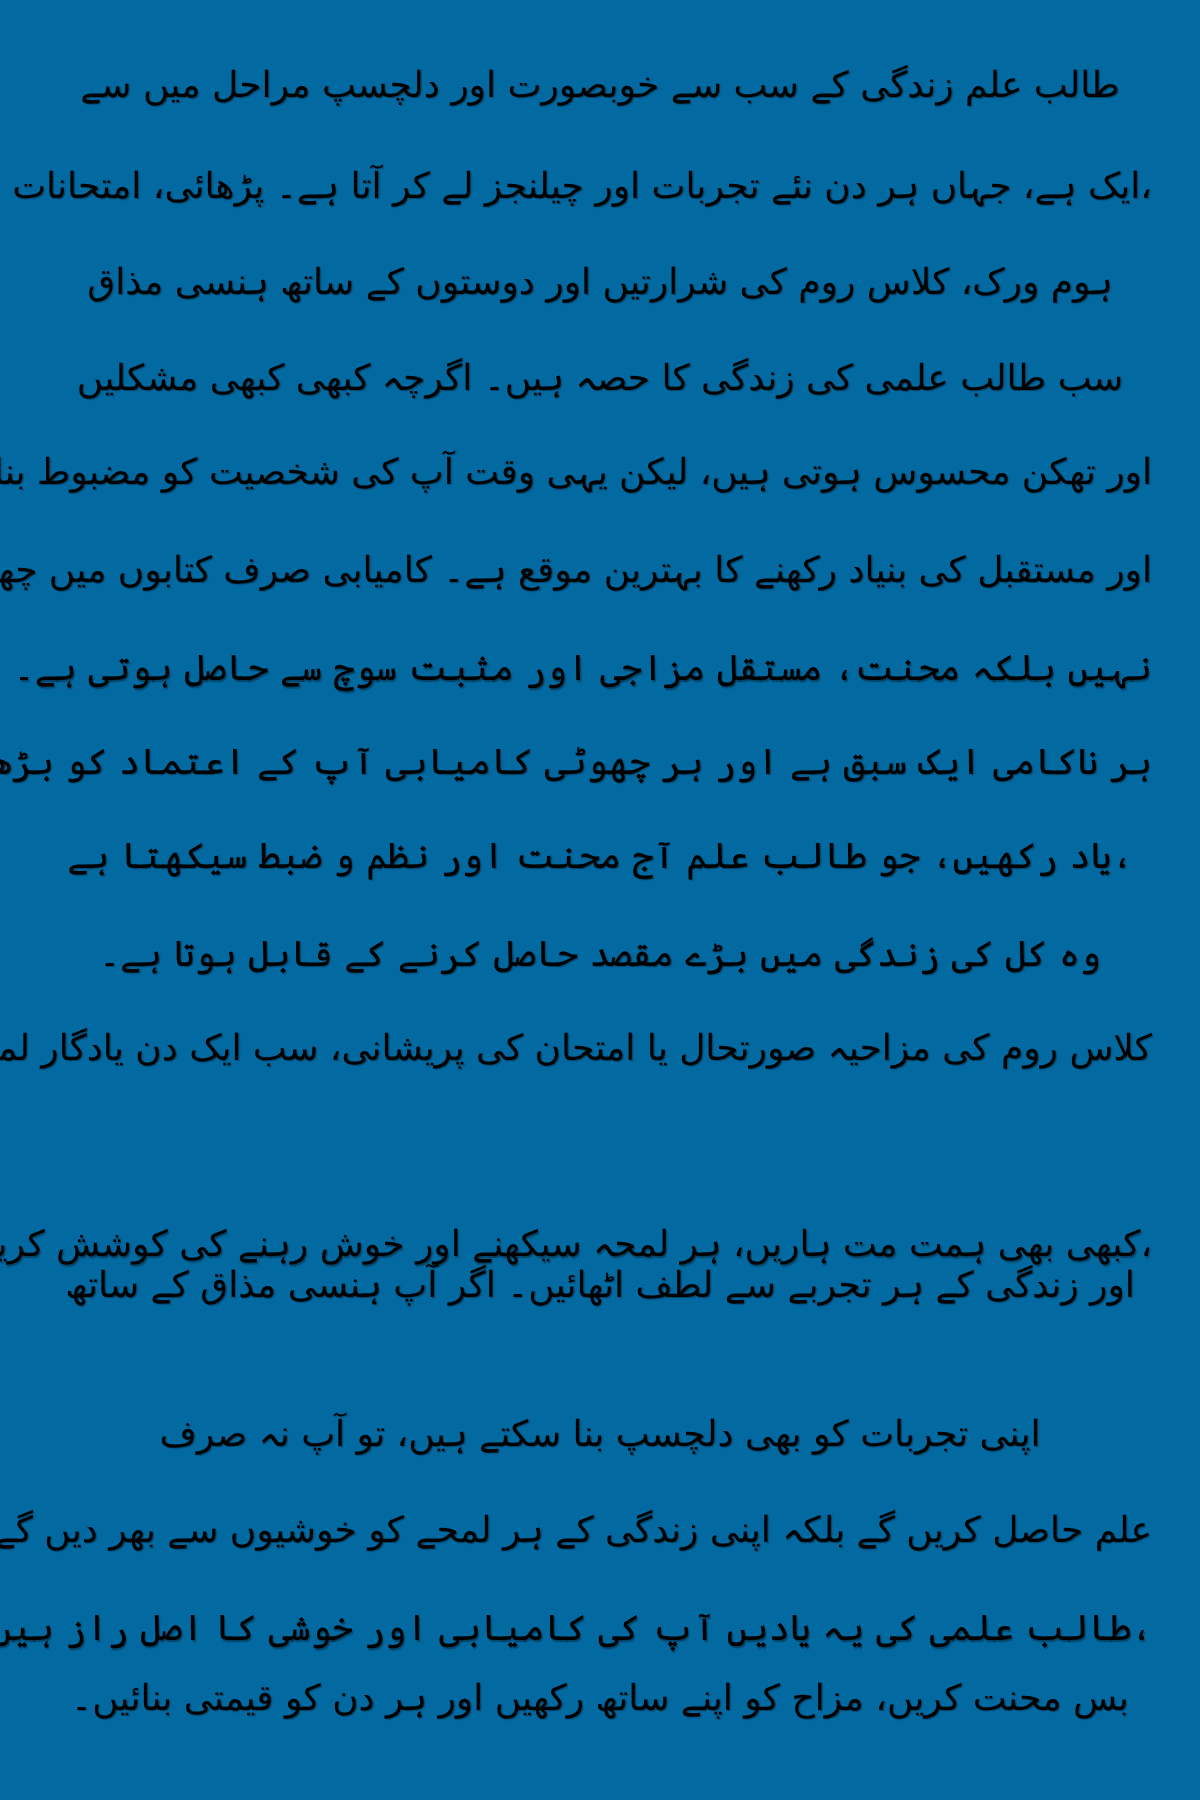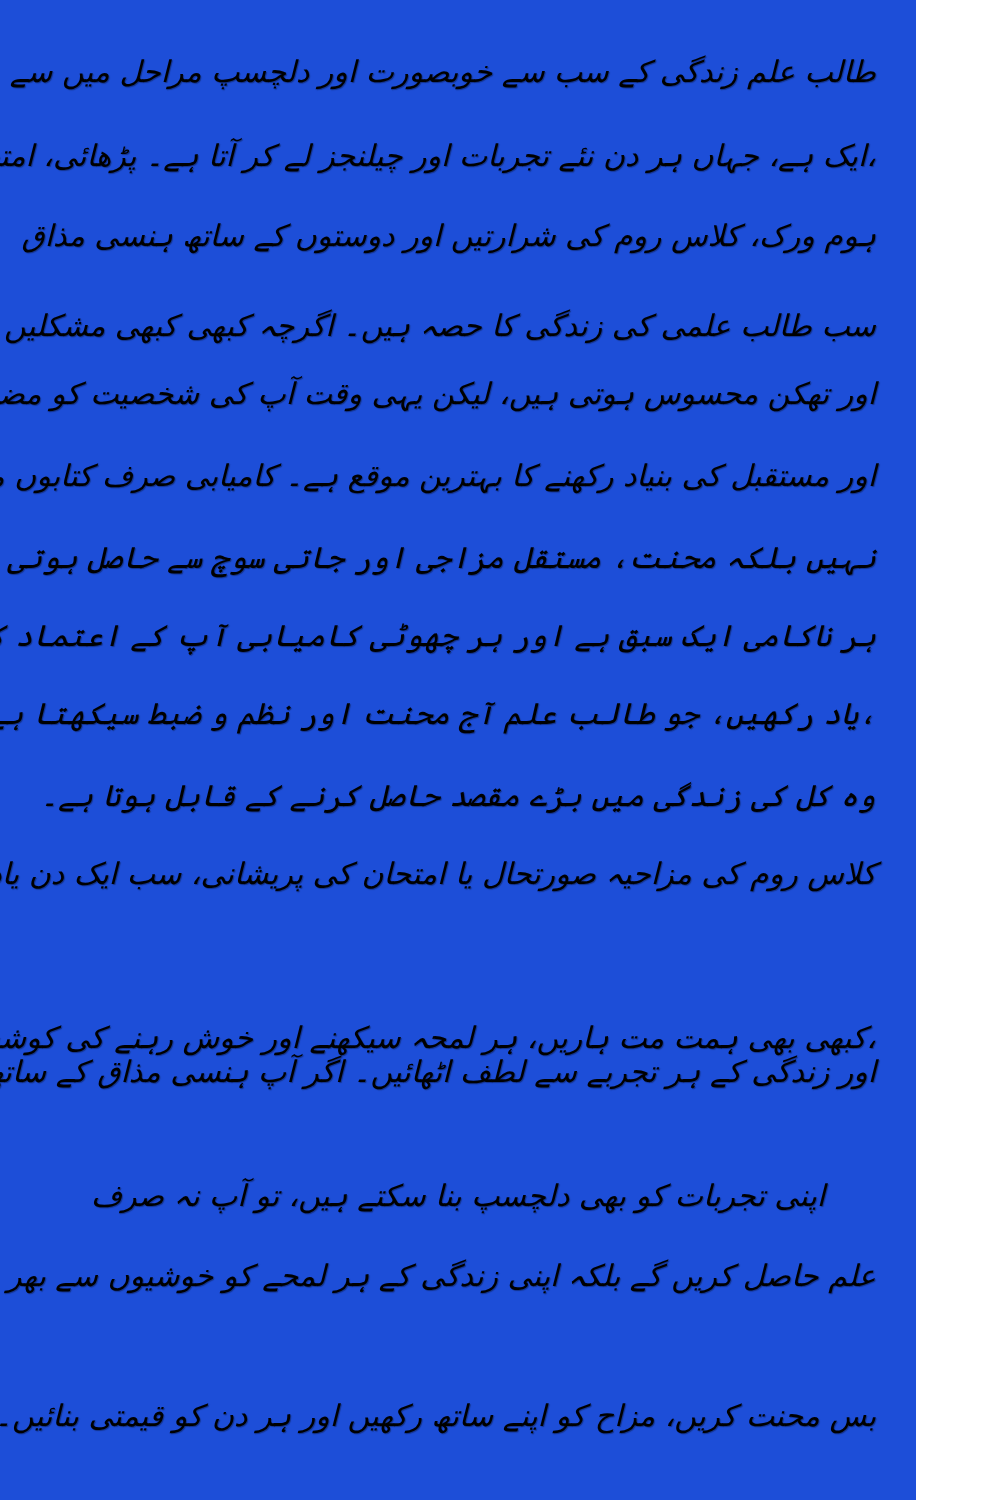--- a/index.html
+++ b/index.html
@@ -10,24 +10,23 @@
     body {
       width: 1000px;
       height: 1500px;
       overflow: hidden;
       position: relative;
     }
     .page {
       position: absolute;
       left: 0;
       top: 0;
-      width: 916px;
+      width: 1000px;
       height: 1500px;
-      background: #1d4ed8;
-      font-style: italic;
+      background: #0369a1;
     }
     .line {
       position: absolute;
       left: 40px;
       right: 40px;
       height: 56px;
       direction: rtl;
       text-align: center;
       font-family: "DejaVu Serif", "Liberation Serif", serif;
       font-size: 30px;
@@ -37,26 +36,27 @@
       text-shadow: 1px 1px 1px rgba(0,0,0,0.35);
     }
   </style>
 </head>
 <body>
 
 <div class="page">
   <div class="line" style="top:44px;">طالب علم زندگی کے سب سے خوبصورت اور دلچسپ مراحل میں سے</div>
   <div class="line" style="top:128px;">،ایک ہے، جہاں ہر دن نئے تجربات اور چیلنجز لے کر آتا ہے۔ پڑھائی، امتحانات</div>
   <div class="line" style="top:208px;">ہوم ورک، کلاس روم کی شرارتیں اور دوستوں کے ساتھ ہنسی مذاق</div>
-  <div class="line" style="top:298px;">سب طالب علمی کی زندگی کا حصہ ہیں۔ اگرچہ کبھی کبھی مشکلیں</div>
+  <div class="line" style="top:288px;">سب طالب علمی کی زندگی کا حصہ ہیں۔ اگرچہ کبھی کبھی مشکلیں</div>
   <div class="line" style="top:366px;">اور تھکن محسوس ہوتی ہیں، لیکن یہی وقت آپ کی شخصیت کو مضبوط بنانے</div>
   <div class="line" style="top:448px;">اور مستقبل کی بنیاد رکھنے کا بہترین موقع ہے۔ کامیابی صرف کتابوں میں چھپی</div>
-  <div class="line" style="top:530px;">نہیں بلکہ محنت، مستقل مزاجی اور جاتی سوچ سے حاصل ہوتی ہے۔</div>
+  <div class="line" style="top:530px;">نہیں بلکہ محنت، مستقل مزاجی اور مثبت سوچ سے حاصل ہوتی ہے۔</div>
   <div class="line" style="top:608px;">ہر ناکامی ایک سبق ہے اور ہر چھوٹی کامیابی آپ کے اعتماد کو بڑھاتی ہے۔</div>
   <div class="line" style="top:686px;">،یاد رکھیں، جو طالب علم آج محنت اور نظم و ضبط سیکھتا ہے</div>
   <div class="line" style="top:768px;">وہ کل کی زندگی میں بڑے مقصد حاصل کرنے کے قابل ہوتا ہے۔</div>
   <div class="line" style="top:846px;">کلاس روم کی مزاحیہ صورتحال یا امتحان کی پریشانی، سب ایک دن یادگار لمحے</div>
   <div class="line" style="top:1010px;">،کبھی بھی ہمت مت ہاریں، ہر لمحہ سیکھنے اور خوش رہنے کی کوشش کریں</div>
   <div class="line" style="top:1044px;">اور زندگی کے ہر تجربے سے لطف اٹھائیں۔ اگر آپ ہنسی مذاق کے ساتھ</div>
   <div class="line" style="top:1168px;">اپنی تجربات کو بھی دلچسپ بنا سکتے ہیں، تو آپ نہ صرف</div>
   <div class="line" style="top:1248px;">علم حاصل کریں گے بلکہ اپنی زندگی کے ہر لمحے کو خوشیوں سے بھر دیں گے۔</div>
+  <div class="line" style="top:1330px;">،طالب علمی کی یہ یادیں آپ کی کامیابی اور خوشی کا اصل راز ہیں</div>
   <div class="line" style="top:1388px;">بس محنت کریں، مزاح کو اپنے ساتھ رکھیں اور ہر دن کو قیمتی بنائیں۔</div>
 </div>
 
 </body></html>

